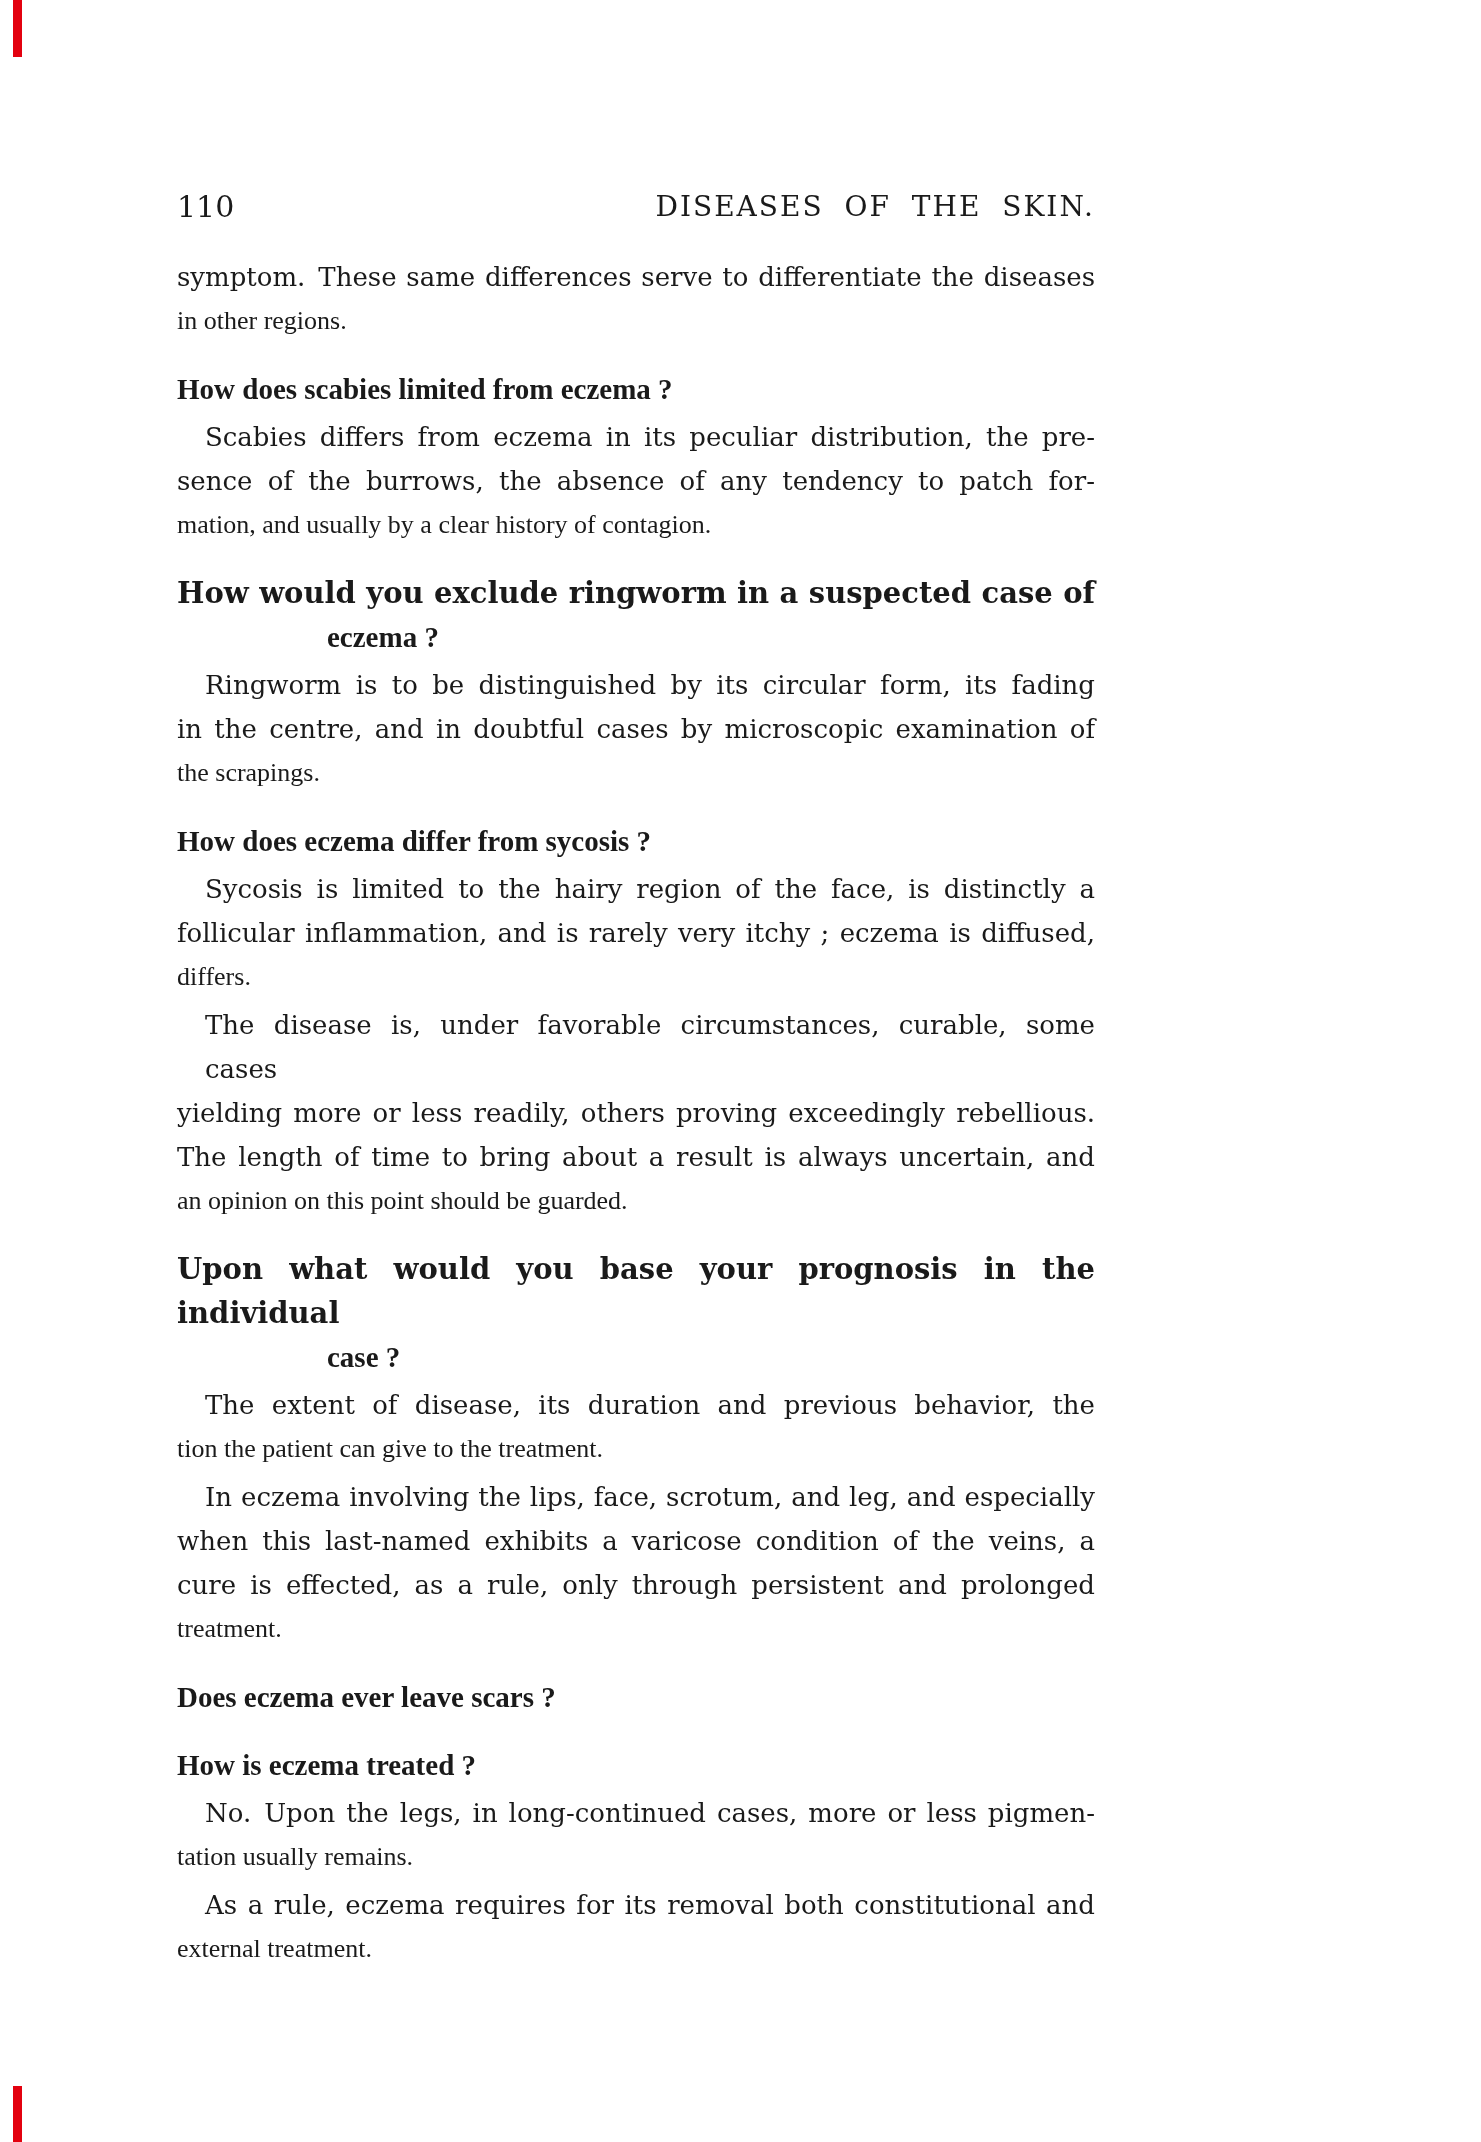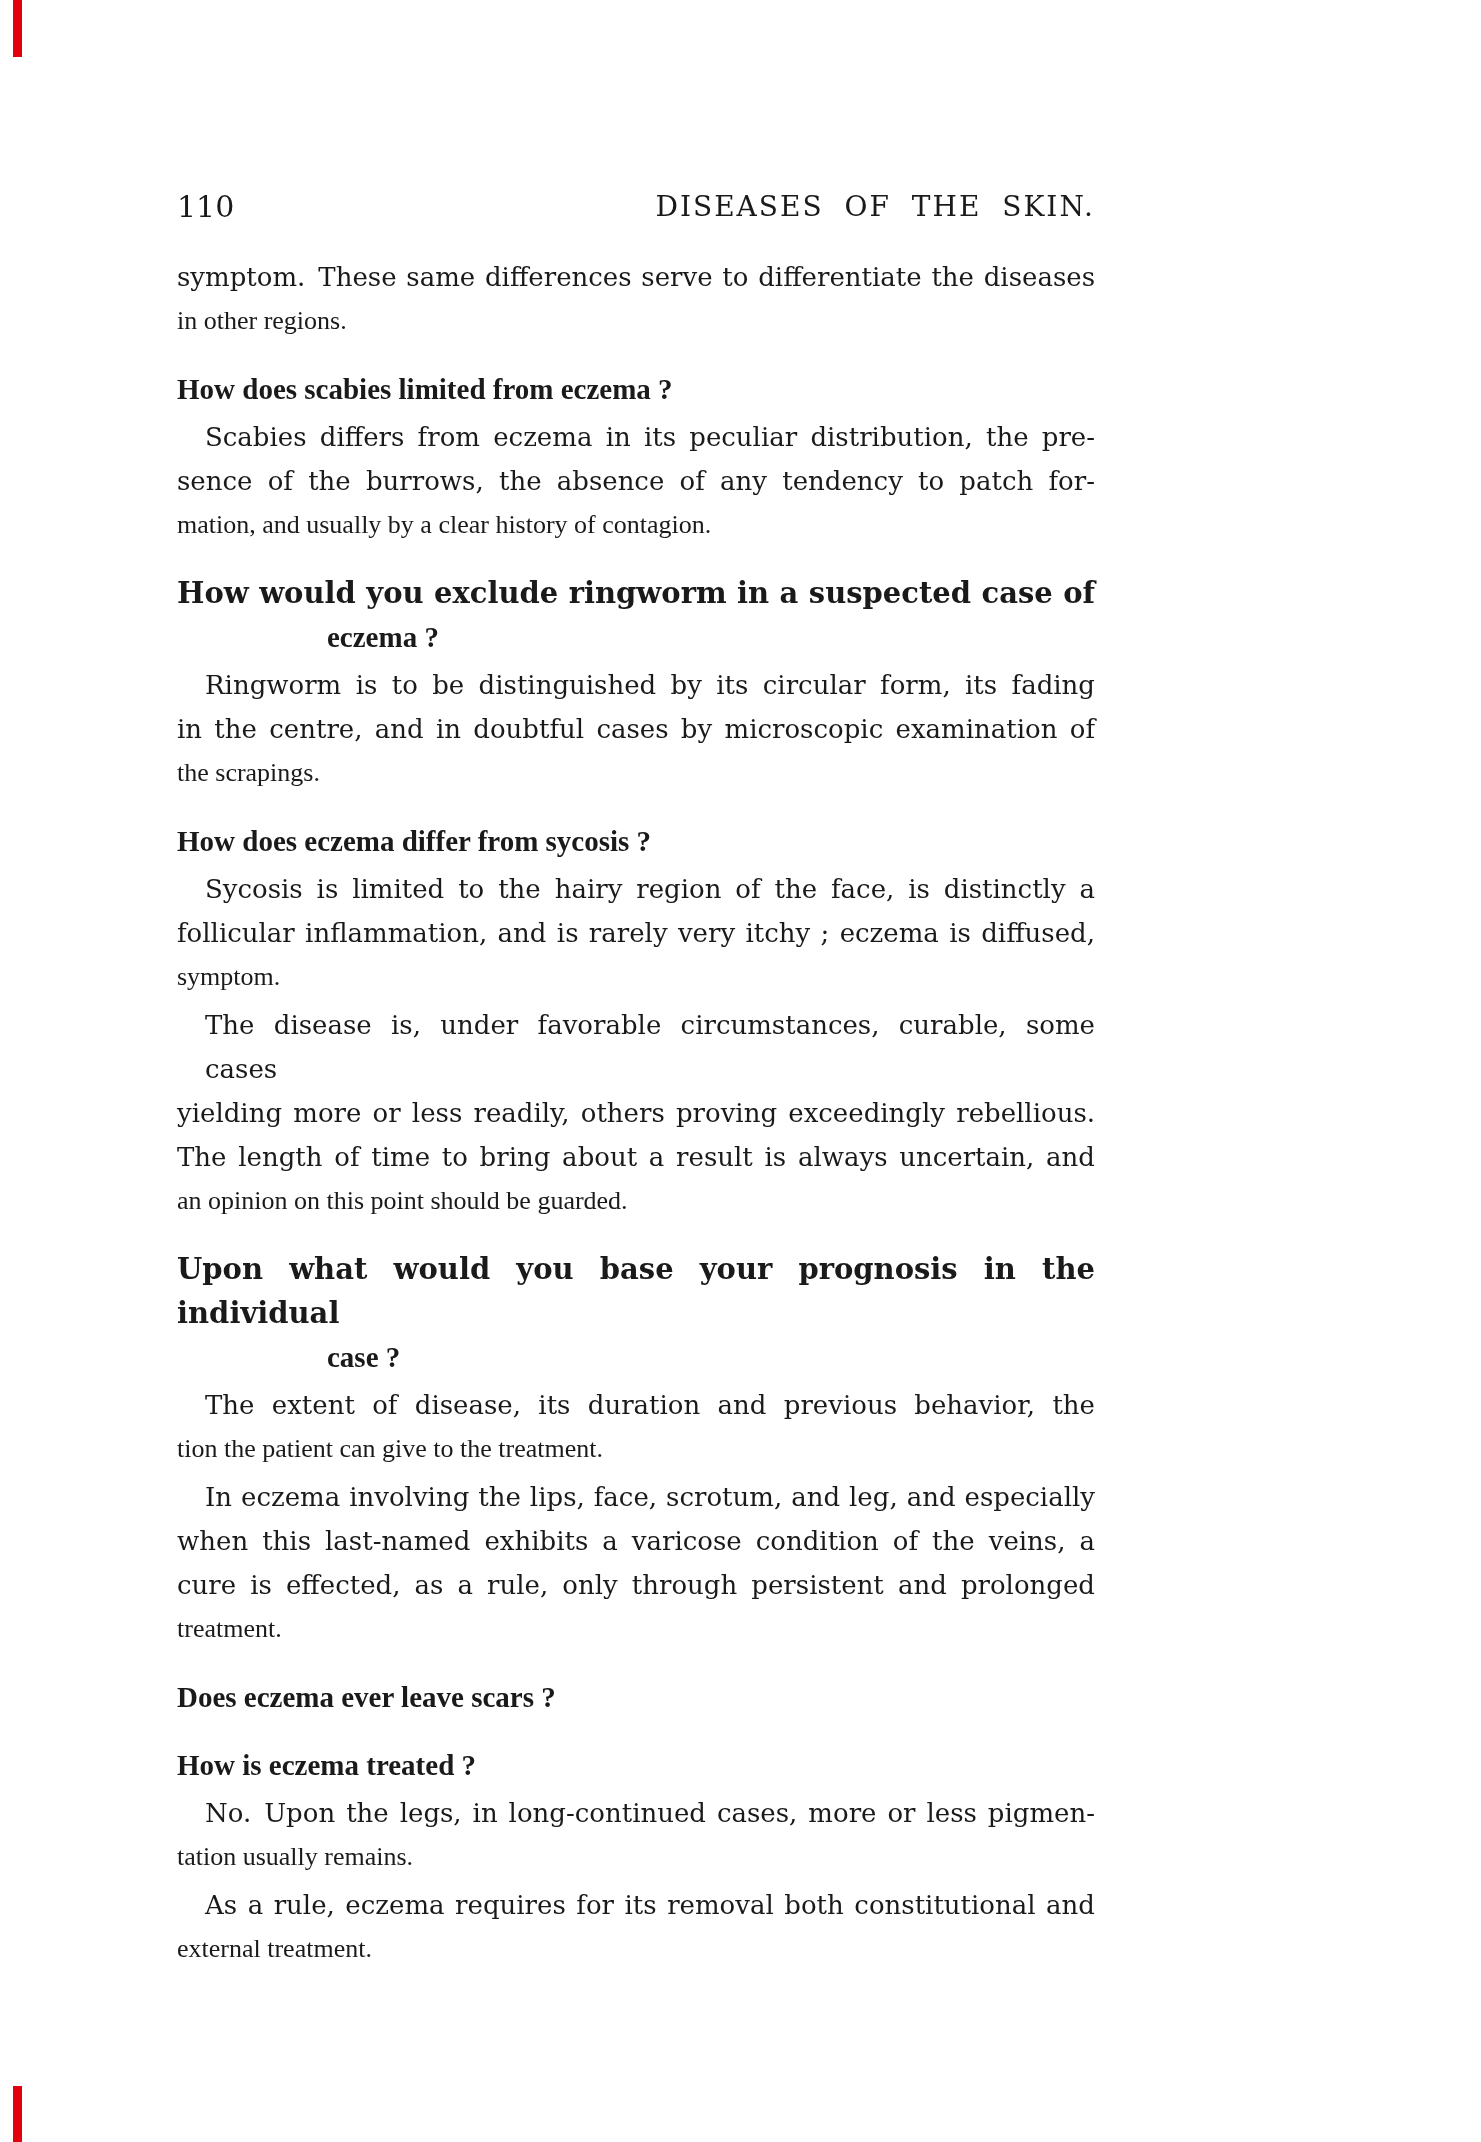--- a/index.html
+++ b/index.html
@@ -80,21 +80,21 @@
           <div class="line indent">Ringworm is to be distinguished by its circular form, its fading</div>
           <div class="line">in the centre, and in doubtful cases by microscopic examination of</div>
           <div class="line last">the scrapings.</div>
         </div>
         <div class="block heading">
           <div class="line last">How does eczema differ from sycosis ?</div>
         </div>
         <div class="block paragraph">
           <div class="line indent">Sycosis is limited to the hairy region of the face, is distinctly a</div>
           <div class="line">follicular inflammation, and is rarely very itchy ; eczema is diffused,</div>
-          <div class="line last">symptom.</div>
+          <div class="line last">differs.</div>
         </div>
         <div class="block paragraph">
           <div class="line indent">The disease is, under favorable circumstances, curable, some cases</div>
           <div class="line">yielding more or less readily, others proving exceedingly rebellious.</div>
           <div class="line">The length of time to bring about a result is always uncertain, and</div>
           <div class="line last">an opinion on this point should be guarded.</div>
         </div>
         <div class="block heading">
           <div class="line">Upon what would you base your prognosis in the individual</div>
           <div class="line last hang">case ?</div>

